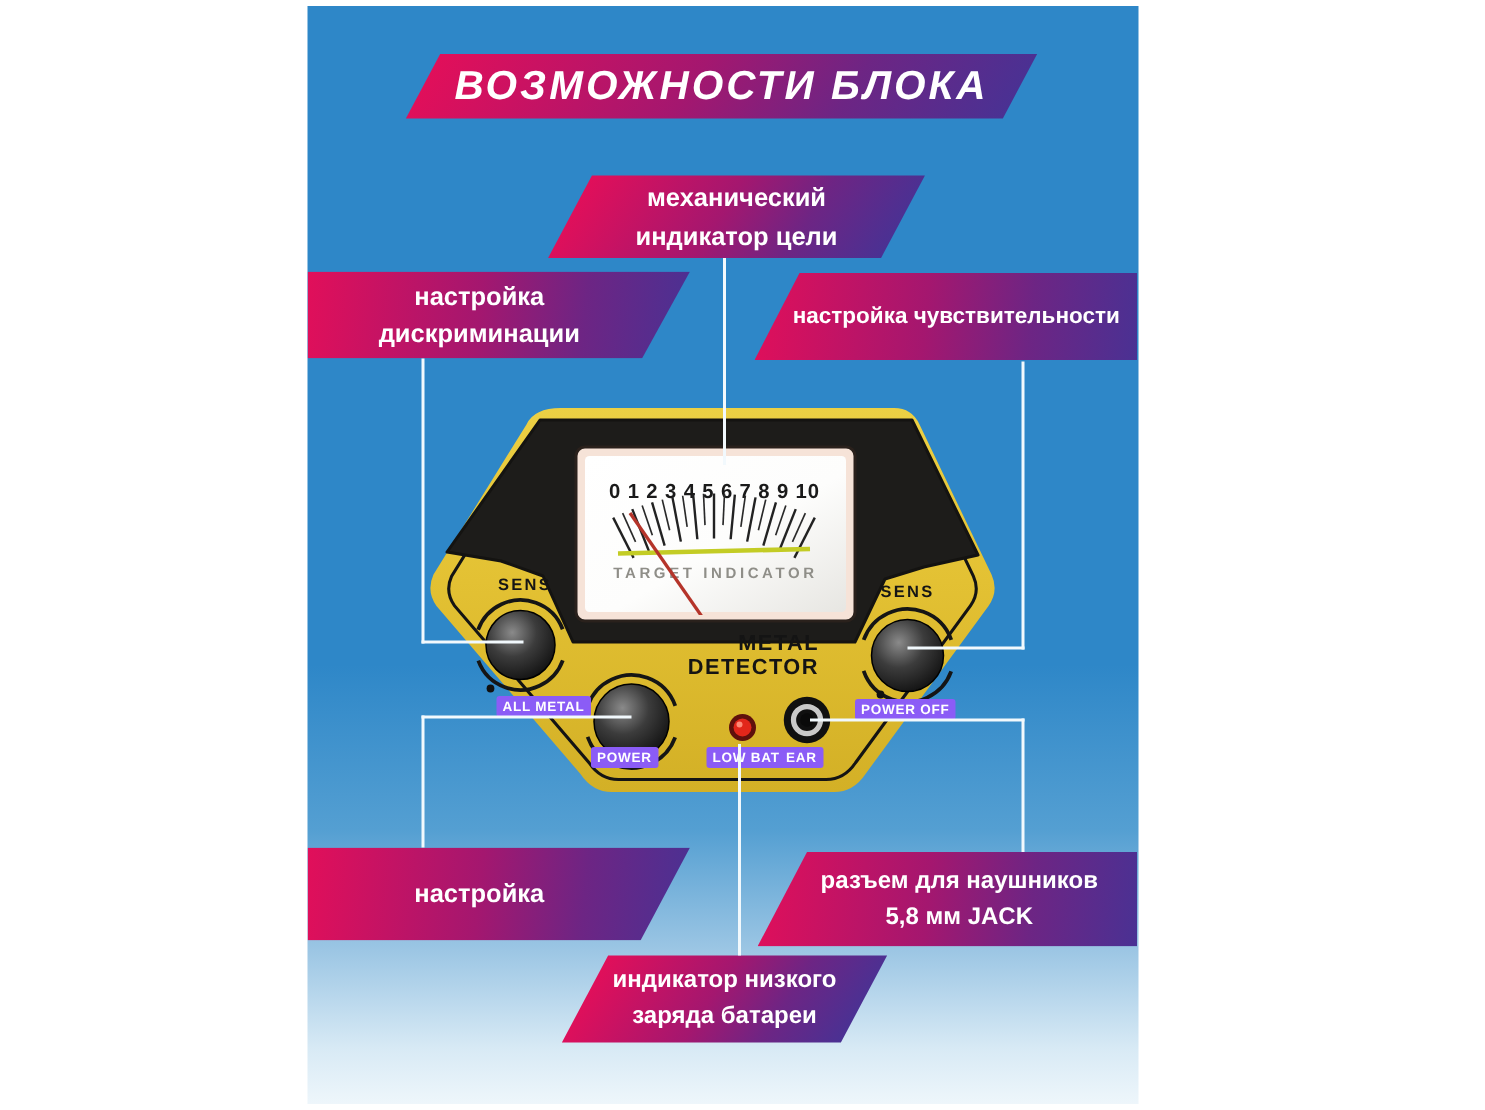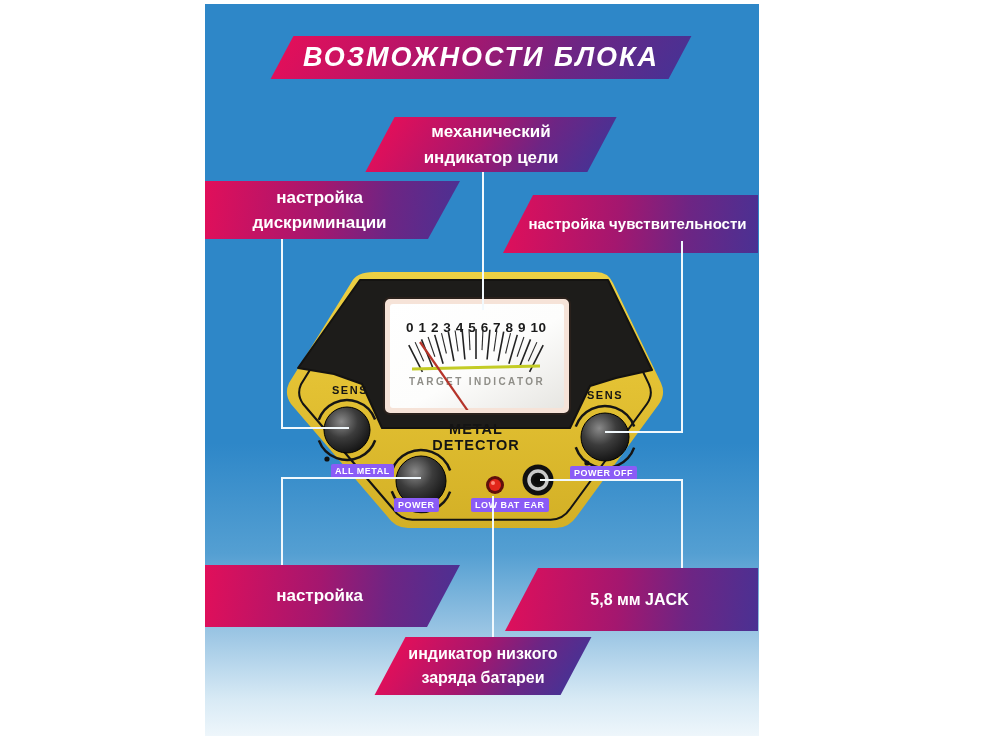--- a/index.html
+++ b/index.html
@@ -10,34 +10,34 @@
   
   .banner{position:absolute;background:linear-gradient(96deg,#e10f5a 0%,#a4176f 45%,#6d2584 72%,#4a3193 100%);
      color:#fff;font-weight:bold;display:flex;align-items:center;justify-content:center;text-align:center;}
   .skewed{transform:skewX(-28deg);}
   .unskew{display:block;transform:skewX(28deg);width:100%;}
   .line{display:block;line-height:1.5;}
   .banner-title{left:282px;top:36px;width:398px;height:43px;font-size:27px;font-style:italic;letter-spacing:2px;}
   .banner-top{left:380px;top:117px;width:222px;height:55px;font-size:17px;}
   .banner-left{left:205px;top:181px;width:255px;height:58px;font-size:17px;
      clip-path:polygon(0 0,100% 0,calc(100% - 32px) 100%,0 100%);padding-right:26px;box-sizing:border-box;}
-  .banner-right{left:503px;top:195px;width:255px;height:58px;font-size:15px;
+  .banner-right{left:503px;top:182px;width:255px;height:58px;font-size:15px;
      clip-path:polygon(30px 0,100% 0,100% 100%,0 100%);padding-left:14px;box-sizing:border-box;}
   .banner-bl{left:205px;top:565px;width:255px;height:62px;font-size:17px;
      clip-path:polygon(0 0,100% 0,calc(100% - 33px) 100%,0 100%);padding-right:26px;box-sizing:border-box;}
   .banner-br{left:505px;top:568px;width:253px;height:63px;font-size:16px;
      clip-path:polygon(33px 0,100% 0,100% 100%,0 100%);padding-left:16px;box-sizing:border-box;}
   .banner-bc{left:390px;top:637px;width:186px;height:58px;font-size:16px;}
   
   .cline{position:absolute;background:#f2f9fd;z-index:6;}
   
   .device{position:absolute;left:278px;top:262px;width:396px;height:272px;z-index:3;}
   .device svg{position:absolute;left:0;top:0;}
   .dlabel{position:absolute;color:#151515;font-weight:bold;font-size:11px;letter-spacing:1.5px;text-align:center;}
-  .brand{position:absolute;color:#141414;font-weight:bold;font-size:14.5px;letter-spacing:1px;text-align:center;}
+  .brand{position:absolute;color:#141414;font-weight:bold;font-size:14.5px;letter-spacing:1px;text-align:right;}
   .badge{position:absolute;background:#8b5cf6;color:#fff;font-weight:bold;font-size:9px;letter-spacing:.5px;
      padding:2.5px 4px;border-radius:2px;white-space:nowrap;line-height:1;}
 </style>
 </head>
 <body>
 
 <div id="canvas">
   <div class="content-bg"></div>
 
   <div class="banner skewed banner-title">
@@ -65,20 +65,21 @@
   </div>
 
   <div class="banner banner-bl">
     <span style="display:block;width:100%;">
       <span class="line">настройка</span>
     </span>
   </div>
 
   <div class="banner banner-br">
     <span style="display:block;width:100%;">
+      <span class="line">разъем для наушников</span>
       <span class="line">5,8 мм JACK</span>
     </span>
   </div>
 
   <div class="banner skewed banner-bc">
     <span class="unskew">
       <span class="line">индикатор низкого</span>
       <span class="line">заряда батареи</span>
     </span>
   </div>

